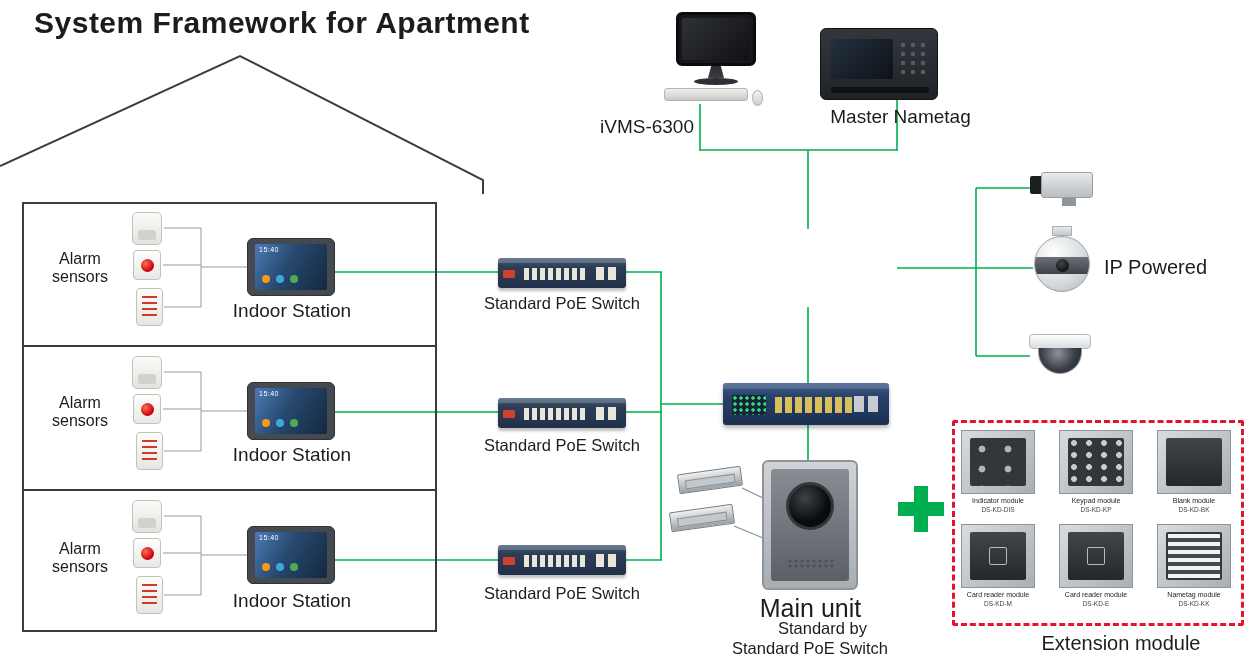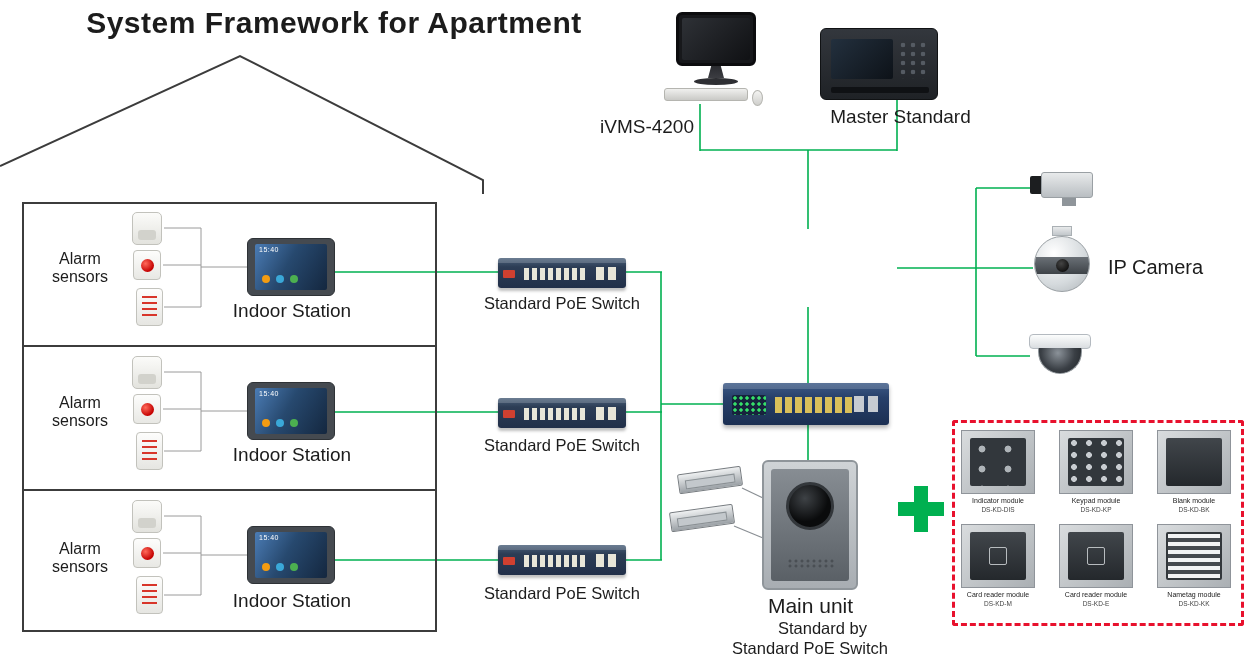--- a/index.html
+++ b/index.html
@@ -3,21 +3,21 @@
 <meta charset="utf-8">
 <style>
   *{margin:0;padding:0;box-sizing:border-box}
   html,body{background:#fff}
   #canvas{position:relative;width:1254px;height:672px;background:#fff;overflow:hidden;
           font-family:"Liberation Sans",sans-serif;color:#1c1c1c}
   .lbl{position:absolute;text-align:center;color:#1c1c1c;line-height:1.15}
   .pre{white-space:pre-line}
 
   
-  #title{left:34px;top:6px;width:600px;text-align:center;font-size:30px;font-weight:600;letter-spacing:.5px}
+  #title{left:34px;top:6px;width:600px;text-align:left;font-size:30px;font-weight:600;letter-spacing:.5px}
   #apartment-label{left:138px;top:130px;width:210px;font-size:33px;font-weight:600}
   #apartment-box{position:absolute;left:22px;top:202px;width:415px;height:430px;border:2px solid #3c3c3c}
   .row-divider{position:absolute;left:22px;width:415px;border-top:2px solid #3c3c3c}
 
   
   #lines{position:absolute;left:0;top:0;width:1254px;height:672px;pointer-events:none}
   #lines .g{stroke:#00b050;stroke-width:1.6;fill:none}
   #lines .roof{stroke:#3c3c3c;stroke-width:2;fill:none}
   #lines .s{stroke:#9a9a9a;stroke-width:1;fill:none}
   #lines .s2{stroke:#8a8f94;stroke-width:1.2;fill:none}
@@ -274,63 +274,63 @@
     </div>
   <div class="lbl" style="left:467px;top:584px;width:190px;font-size:16.5px">Standard PoE Switch</div>
 
   <div class="pc">
     <div class="mon"></div>
     <div class="neck"></div>
     <div class="base"></div>
     <div class="kb"></div>
     <div class="mouse"></div>
   </div>
-  <div class="lbl" style="left:592px;top:116px;width:110px;font-size:19px">iVMS-4200</div>
+  <div class="lbl" style="left:592px;top:116px;width:110px;font-size:19px">iVMS-6300</div>
 
   <div class="master">
     <div class="scr"></div>
     <div class="keys"></div>
     <div class="bar"></div>
   </div>
-  <div class="lbl" style="left:818px;top:106px;width:165px;font-size:19px">Master Standard</div>
+  <div class="lbl" style="left:818px;top:106px;width:165px;font-size:19px">Master Nametag</div>
 
 
   <div class="boxcam">
       <div class="lens"></div>
       <div class="body"></div>
       <div class="foot"></div>
     </div>
   <div class="ptz">
       <div class="mount"></div>
       <div class="ball">
         <div class="band"></div>
       </div>
     </div>
   <div class="dome">
       <div class="cap"></div>
       <div class="glass"></div>
     </div>
-  <div class="lbl" style="left:1098px;top:256px;width:115px;font-size:20px">IP Camera</div>
+  <div class="lbl" style="left:1098px;top:256px;width:115px;font-size:20px">IP Powered</div>
 
   <div class="poe-main">
     <div class="leds"></div>
     <div class="ports"></div>
     <div class="up"></div>
   </div>
 
   <div class="maglock" style="left:678px;top:470px"></div>
   <div class="maglock" style="left:670px;top:508px"></div>
 
   <div class="main-unit">
     <div class="panel">
       <div class="cam"></div>
       <div class="grille"></div>
     </div>
   </div>
-  <div class="lbl" style="left:748px;top:594px;width:125px;font-size:21px">Main unit</div>
+  <div class="lbl" style="left:748px;top:594px;width:125px;font-size:25px">Main unit</div>
   <div class="lbl" style="left:760px;top:619px;width:125px;font-size:16.5px">Standard by</div>
   <div class="lbl" style="left:712px;top:639px;width:196px;font-size:16.5px">Standard PoE Switch</div>
 
   <div class="plus"></div>
 
   <div id="ext-box"></div>
 
   <div class="module" style="left:960px;top:430px">
     <div class="face">
         <div class="pnl indicator"></div>
@@ -367,14 +367,15 @@
     <div class="md">DS-KD-E</div>
   </div>
   <div class="module" style="left:1156px;top:524px">
     <div class="face">
         <div class="pnl nametag"></div>
       </div>
     <div class="nm">Nametag module</div>
     <div class="md">DS-KD-KK</div>
   </div>
 
+  <div class="lbl" style="left:1026px;top:632px;width:190px;font-size:20px">Extension module</div>
 
 </div>
 
 </body></html>

